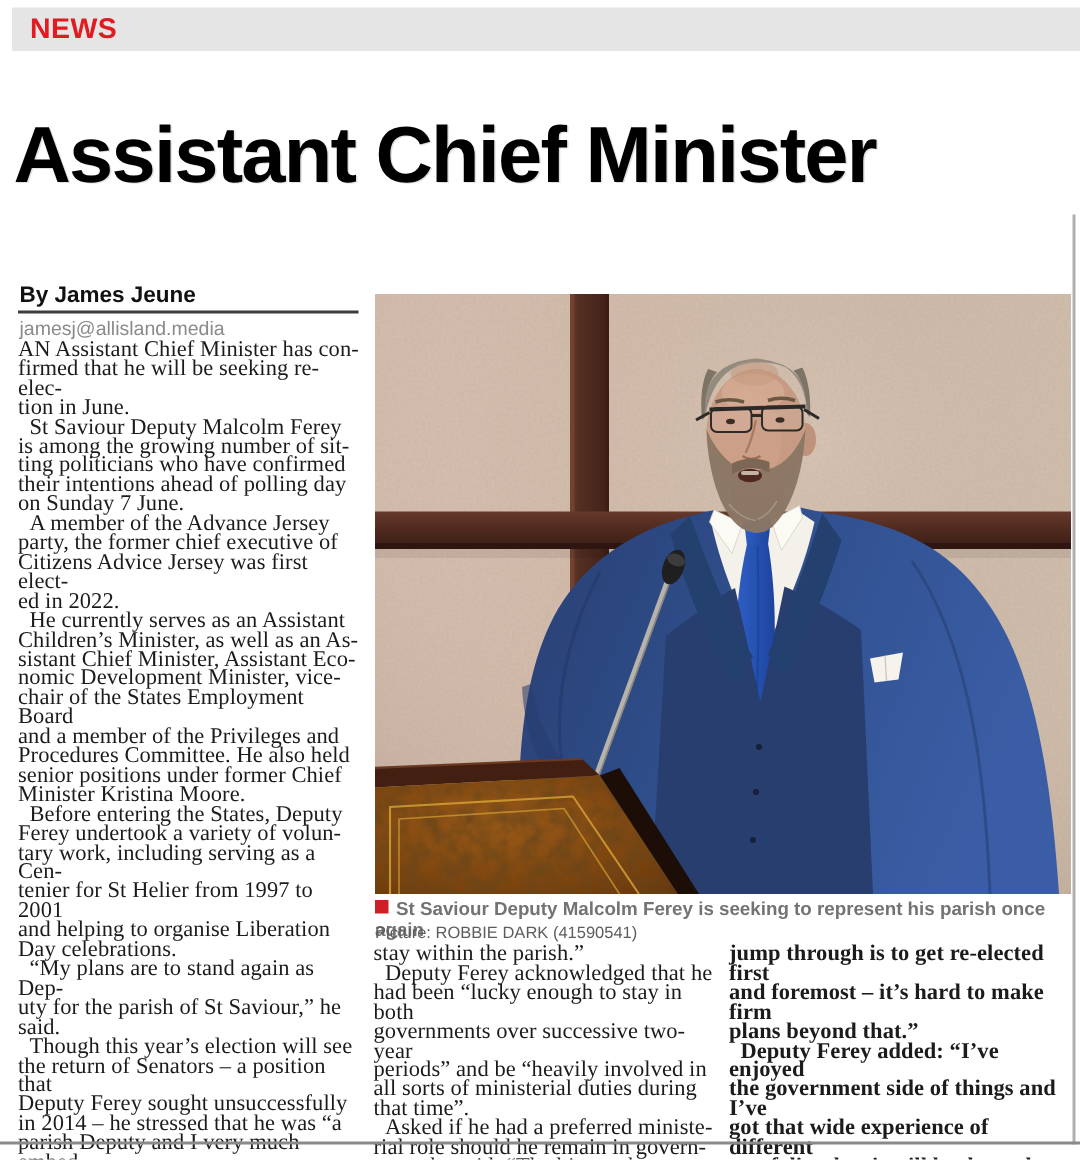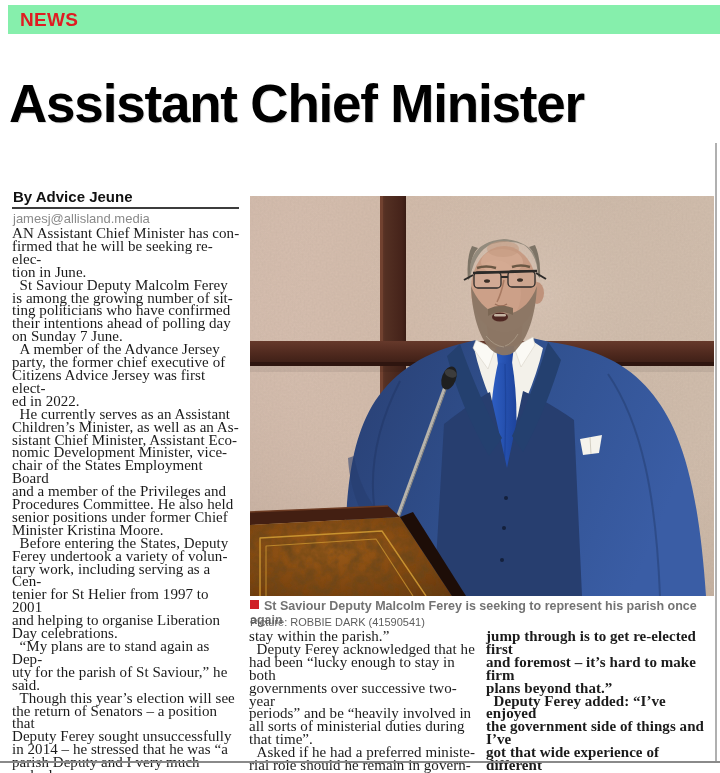--- a/index.html
+++ b/index.html
@@ -1,20 +1,20 @@
 <!DOCTYPE html>
 <html><head>
 <meta charset="utf-8">
 <style>
   html,body{margin:0;padding:0;}
   body{
     width:720px;height:773px;position:relative;background:#ffffff;overflow:hidden;
     font-family:"Liberation Sans",sans-serif;-webkit-font-smoothing:antialiased;
   }
-  .band{position:absolute;left:8px;top:5px;width:712px;height:29px;background:#86efac;}
+  .band{position:absolute;left:8px;top:5px;width:712px;height:29px;background:#e5e5e5;}
   .news-label{
     position:absolute;left:12px;top:0;line-height:29px;font-size:19px;font-weight:bold;
     color:#e01b22;letter-spacing:.3px;
   }
   .headline{
     position:absolute;left:9px;top:37px;width:708px;
     font-size:53px;line-height:61px;font-weight:bold;color:#000000;letter-spacing:-1.2px;
     text-shadow:1px 1px 0 rgba(0,0,0,.12);
   }
   .byline{position:absolute;left:13px;top:188px;font-size:15px;font-weight:bold;color:#111;}
@@ -37,21 +37,21 @@
 </style>
 </head>
 <body>
 
 <div class="band">
   <span class="news-label">NEWS</span>
 </div>
 
 <h1 class="headline"><span>Assistant Chief Minister</span><br></h1>
 
-<div class="byline">By Advice Jeune</div>
+<div class="byline">By James Jeune</div>
 <div class="byline-rule"></div>
 <div class="byline-email">jamesj@allisland.media</div>
 
 <div class="body-col col1">AN Assistant Chief Minister has con-
 firmed that he will be seeking re-elec-
 tion in June.
 &nbsp;&nbsp;St Saviour Deputy Malcolm Ferey
 is among the growing number of sit-
 ting politicians who have confirmed
 their intentions ahead of polling day

